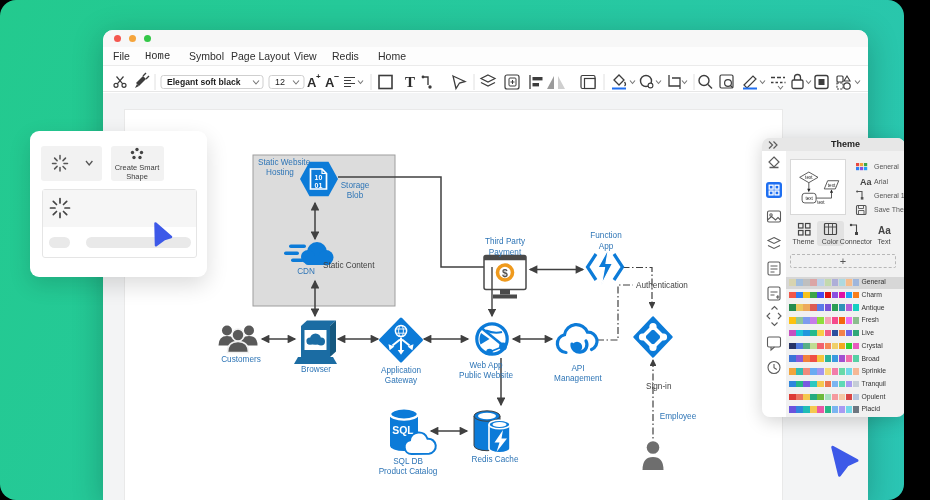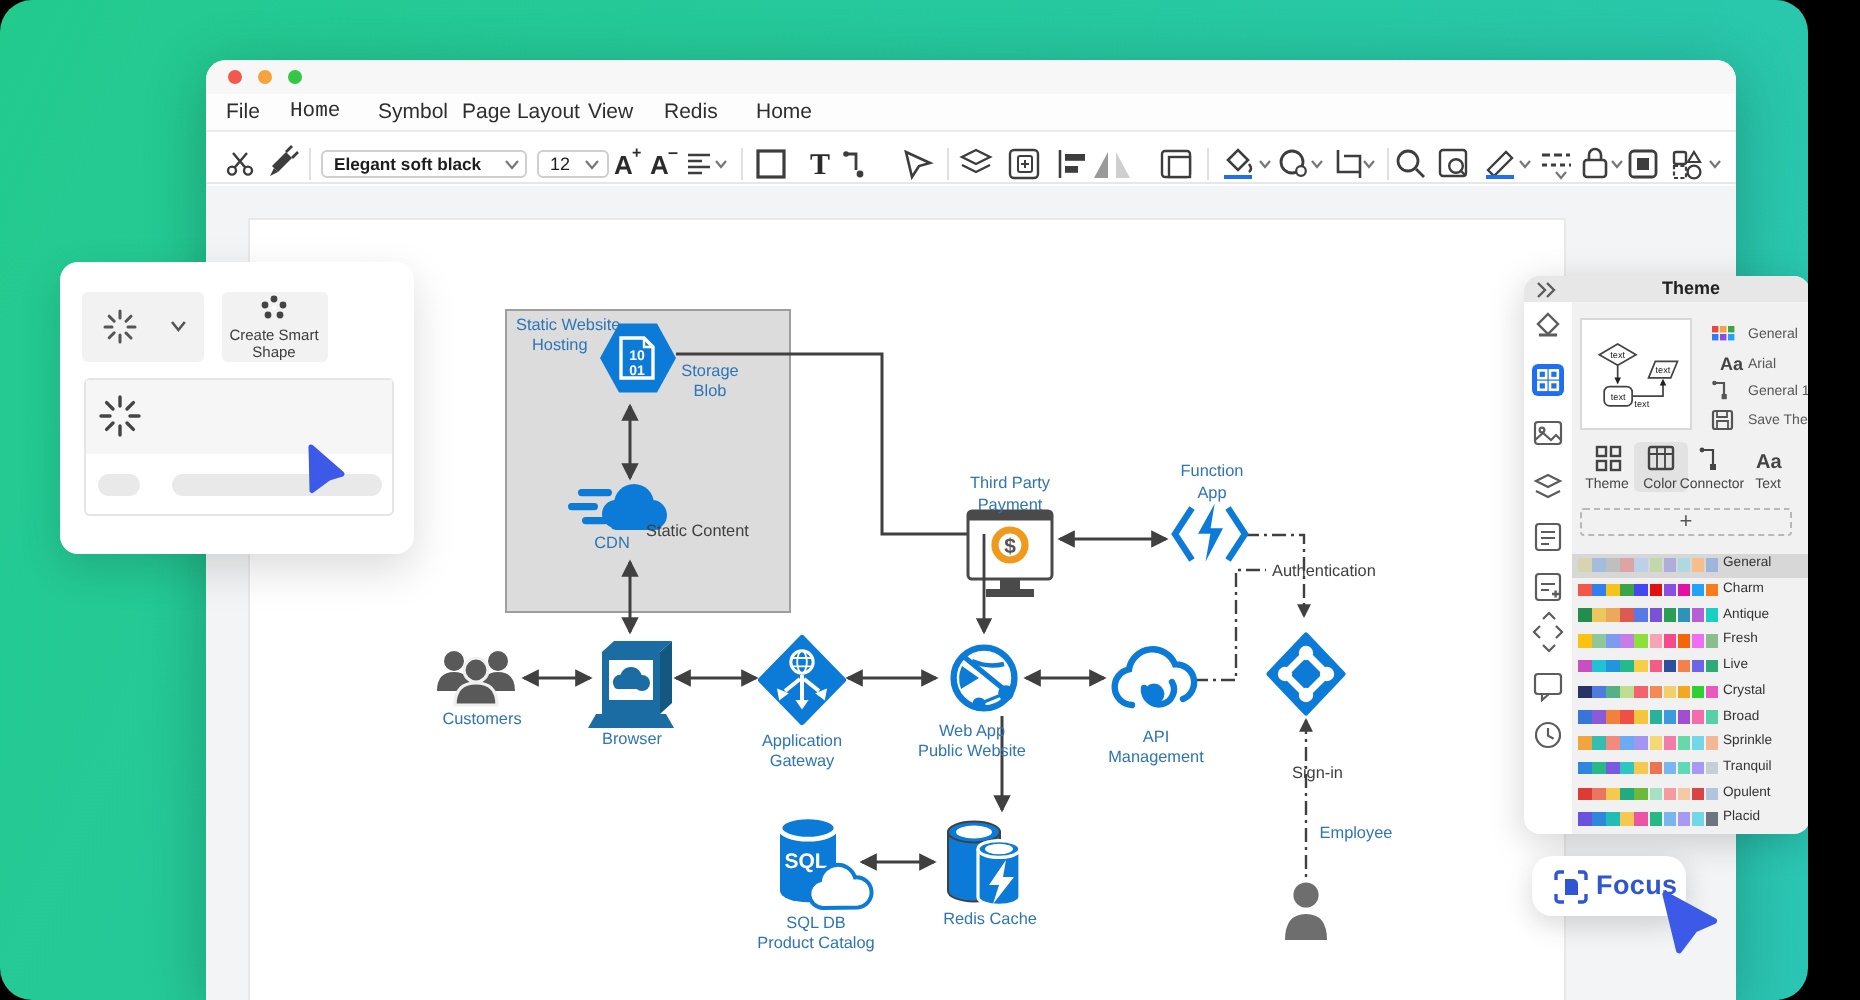--- a/index.html
+++ b/index.html
@@ -605,26 +605,16 @@
         <path d="M12 2.5 V7 M12 17 V21.5 M2.5 12 H7 M17 12 H21.5"></path>
         <path d="M5.3 5.3 l3.2 3.2 M15.5 15.5 l3.2 3.2 M5.3 18.7 l3.2 -3.2 M15.5 8.5 l3.2 -3.2"></path>
       </g>
     </svg>
     <div style="position:absolute;left:19px;top:106px;width:21px;height:11px;background:#e9e9e9;border-radius:5.5px;"></div>
     <div style="position:absolute;left:56px;top:106px;width:105px;height:11px;background:#e9e9e9;border-radius:5.5px;"></div>
     <svg style="position:absolute;left:118px;top:86px;" width="30" height="35" viewBox="0 0 30 35">
       <path d="M7.5 6.5 L23 20 L16.5 22 L8 28.3 Z" fill="#3d59e8" stroke="#3d59e8" stroke-width="2.5" stroke-linejoin="round"></path>
     </svg>
   </div>
-  <div id="focusbtn">
-    <svg style="position:absolute;left:11px;top:7px;" width="17" height="17" viewBox="0 0 17 17" fill="none" stroke="#3156d2" stroke-width="1.7">
-      <path d="M1 5 V2.5 a1.5 1.5 0 0 1 1.5 -1.5 H5"></path>
-      <path d="M12 1 h2.5 a1.5 1.5 0 0 1 1.5 1.5 V5"></path>
-      <path d="M16 12 v2.5 a1.5 1.5 0 0 1 -1.5 1.5 H12"></path>
-      <path d="M5 16 H2.5 a1.5 1.5 0 0 1 -1.5 -1.5 V12"></path>
-      <path d="M5.5 4.5 h4 a2.5 2.5 0 0 1 2.5 2.5 v5.5 h-6.5 Z" fill="#3156d2" stroke="none"></path>
-    </svg>
-    <div style="position:absolute;left:32px;top:7px;font-size:13.5px;font-weight:bold;color:#3156d2;letter-spacing:.2px;">Focus</div>
-  </div>
   <svg class="cursor" style="left:828px;top:444px;" width="34" height="36" viewBox="0 0 34 36">
     <path d="M4.7 3.2 L29 16.5 L19.3 20.8 L11.5 31.2 Z" fill="#3d59e8" stroke="#3d59e8" stroke-width="3" stroke-linejoin="round"></path>
   </svg>
 </div>
 
 </body></html>

